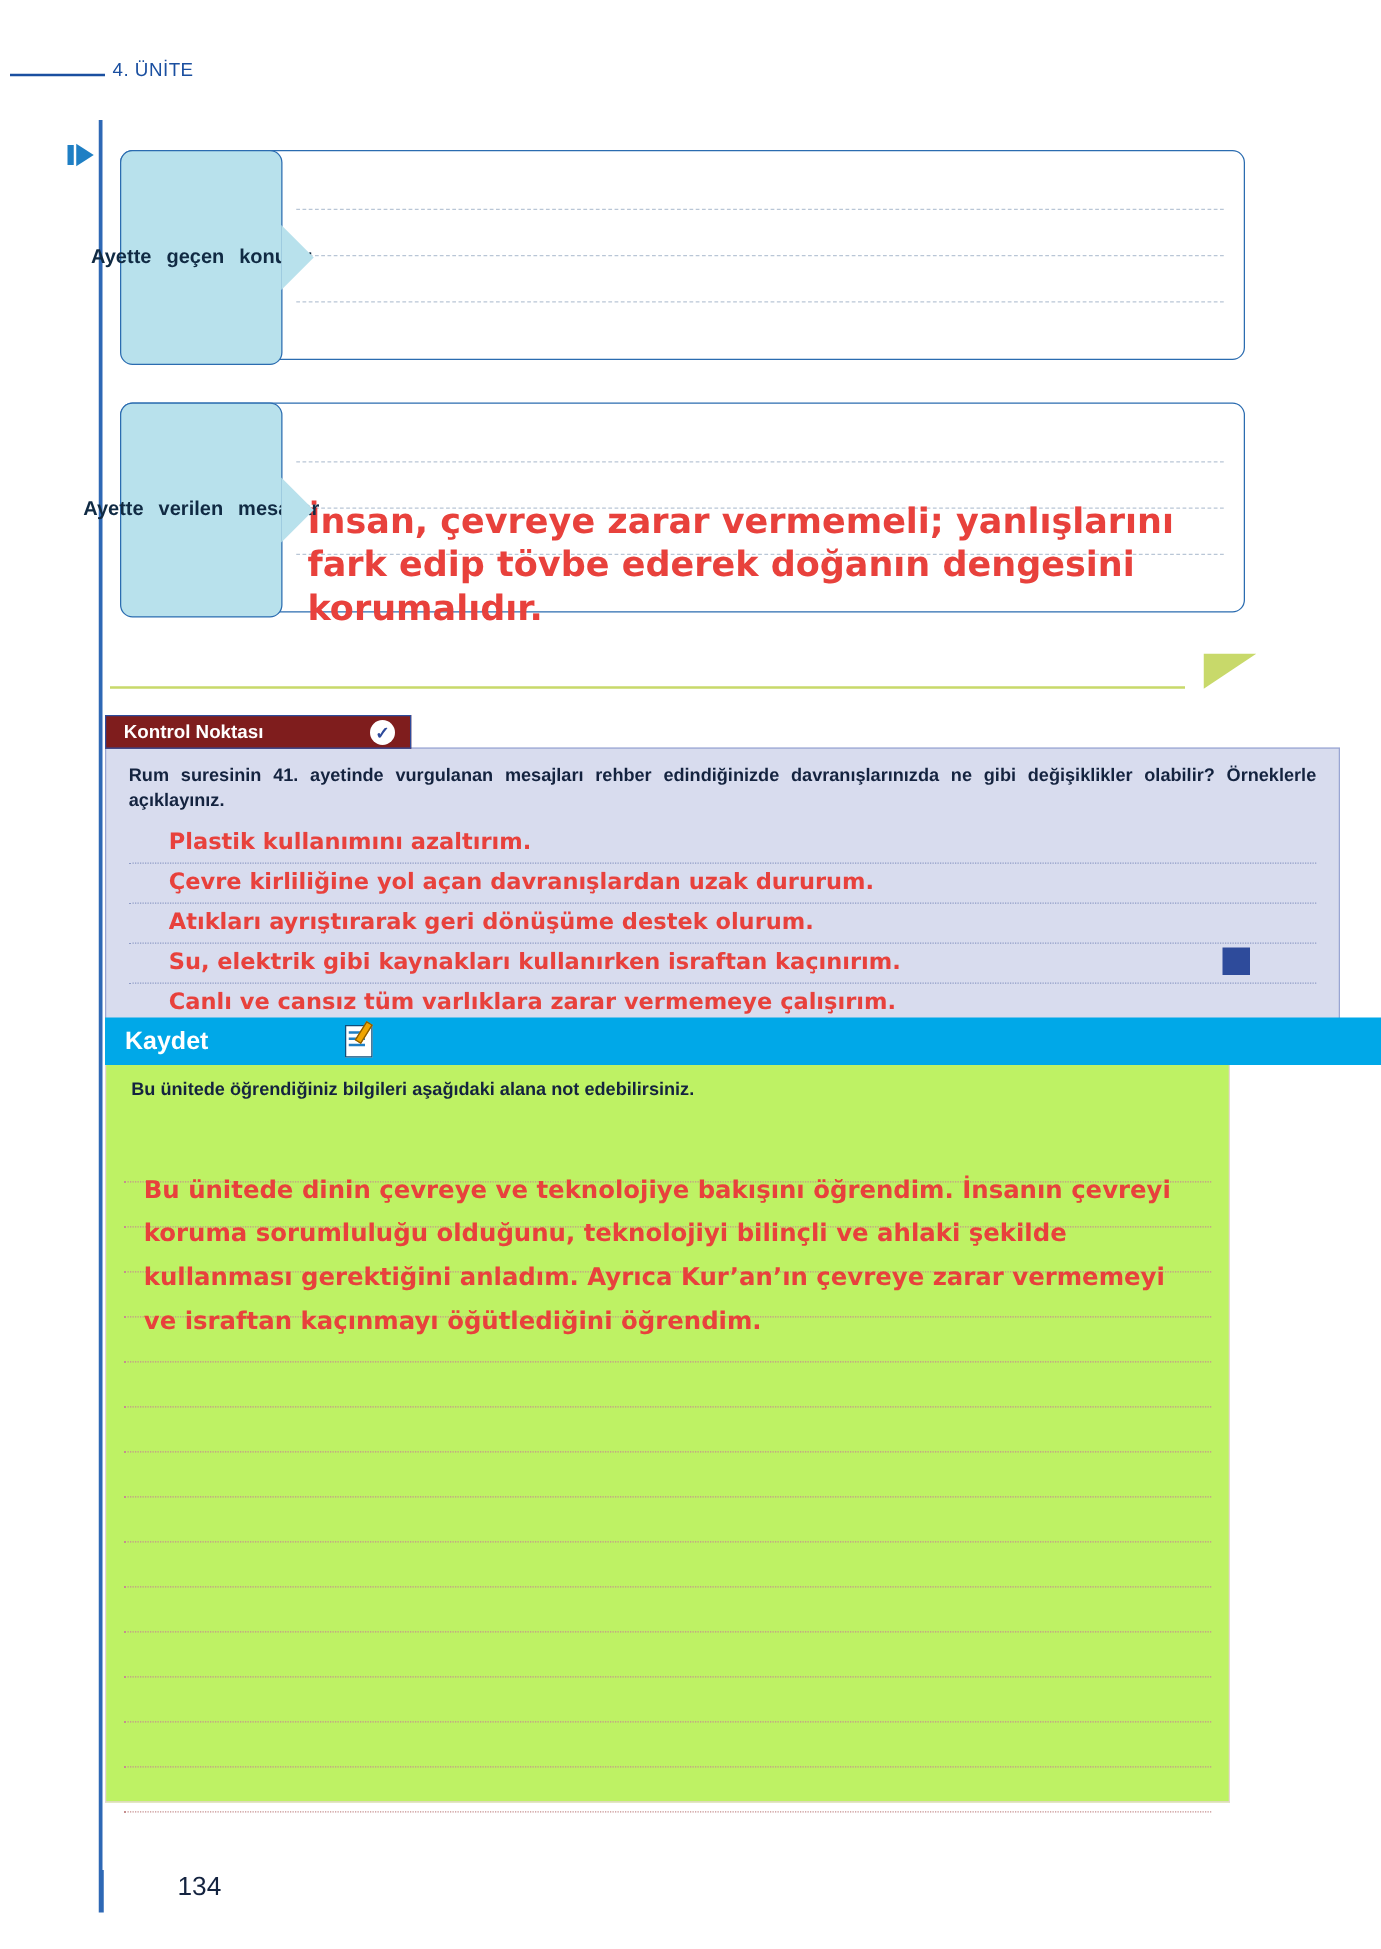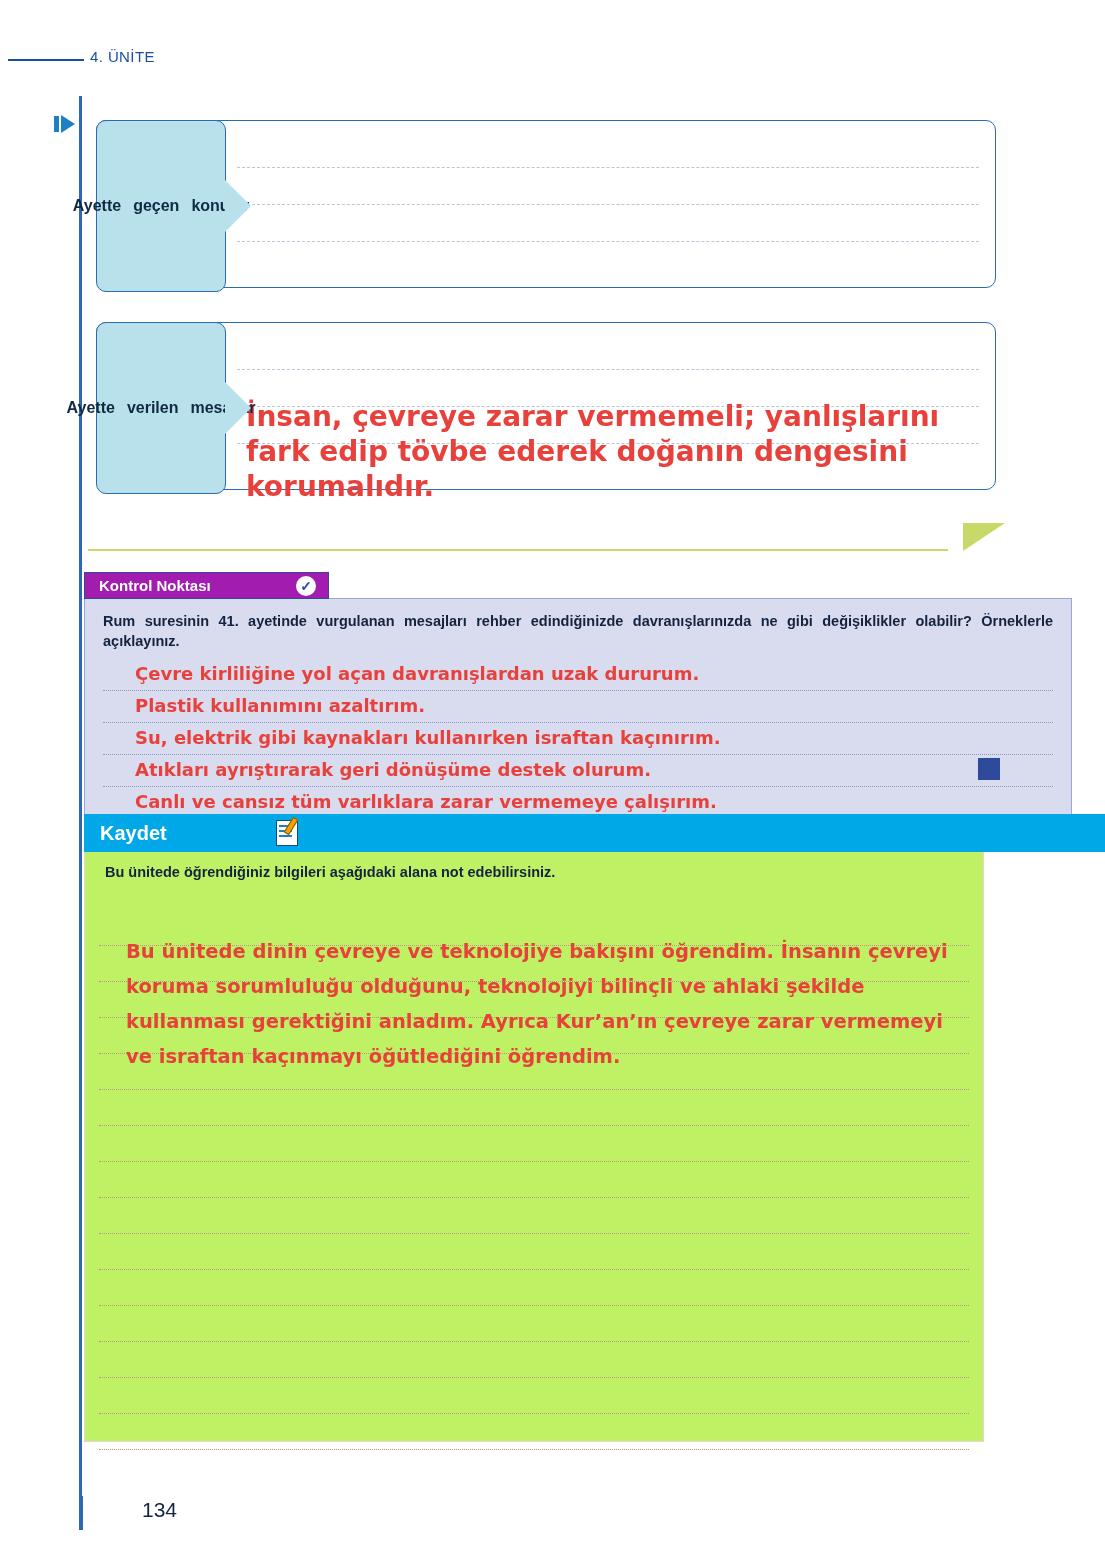--- a/index.html
+++ b/index.html
@@ -144,21 +144,21 @@
 
   
   .kn-wrap {
     position: absolute;
     left: 84px; top: 572px;
     width: 900px;
   }
   .kn-header {
     position: relative;
     width: 245px; height: 27px;
-    background: #a21caf;
+    background: #7f1d1d;
     border: 1px solid #2e4b9b;
     display: flex; align-items: center;
     padding-left: 14px;
     color: #fff; font-weight: bold; font-size: 15px;
     z-index: 3;
   }
   .kn-check {
     position: absolute;
     right: 12px; top: 50%;
     transform: translateY(-50%);
@@ -275,21 +275,20 @@
   }
   .kay-hand {
     position: absolute;
     left: 30px; top: 82px;
     width: 840px;
     color: #e8413c;
     font-weight: bold;
     font-size: 19.5px;
     line-height: 35px;
     font-family: "DejaVu Sans", sans-serif;
-    margin-left: 11px;
   }
 
   
   .footer-bar {
     position: absolute;
     left: 79px; top: 1496px;
     width: 4px; height: 34px;
     background: #2e68b5;
   }
   .page-no {
@@ -348,24 +347,24 @@
 <div class="olive-wedge"></div>
 
 <div class="kn-wrap">
   <div class="kn-header">
     <span>Kontrol Noktası</span>
     <span class="kn-check">✓</span>
   </div>
   <div class="kn-body">
     <div class="kn-question">Rum suresinin 41. ayetinde vurgulanan mesajları rehber edindiğinizde davranışlarınızda ne gibi değişiklikler olabilir? Örneklerle açıklayınız.</div>
     <div class="kn-answers">
+      <div class="kn-answer">Plastik kullanımını azaltırım.</div>
       <div class="kn-answer">Çevre kirliliğine yol açan davranışlardan uzak dururum.</div>
-      <div class="kn-answer">Plastik kullanımını azaltırım.</div>
+      <div class="kn-answer">Atıkları ayrıştırarak geri dönüşüme destek olurum.</div>
       <div class="kn-answer">Su, elektrik gibi kaynakları kullanırken israftan kaçınırım.</div>
-      <div class="kn-answer">Atıkları ayrıştırarak geri dönüşüme destek olurum.</div>
       <div class="kn-answer" style="border-bottom:none;">Canlı ve cansız tüm varlıklara zarar vermemeye çalışırım.</div>
     </div>
   </div>
 </div>
 <div class="blue-square"></div>
 
 <div class="kay-header">
   <span>Kaydet</span>
   <span class="kay-icon">
     <span class="page"></span>

